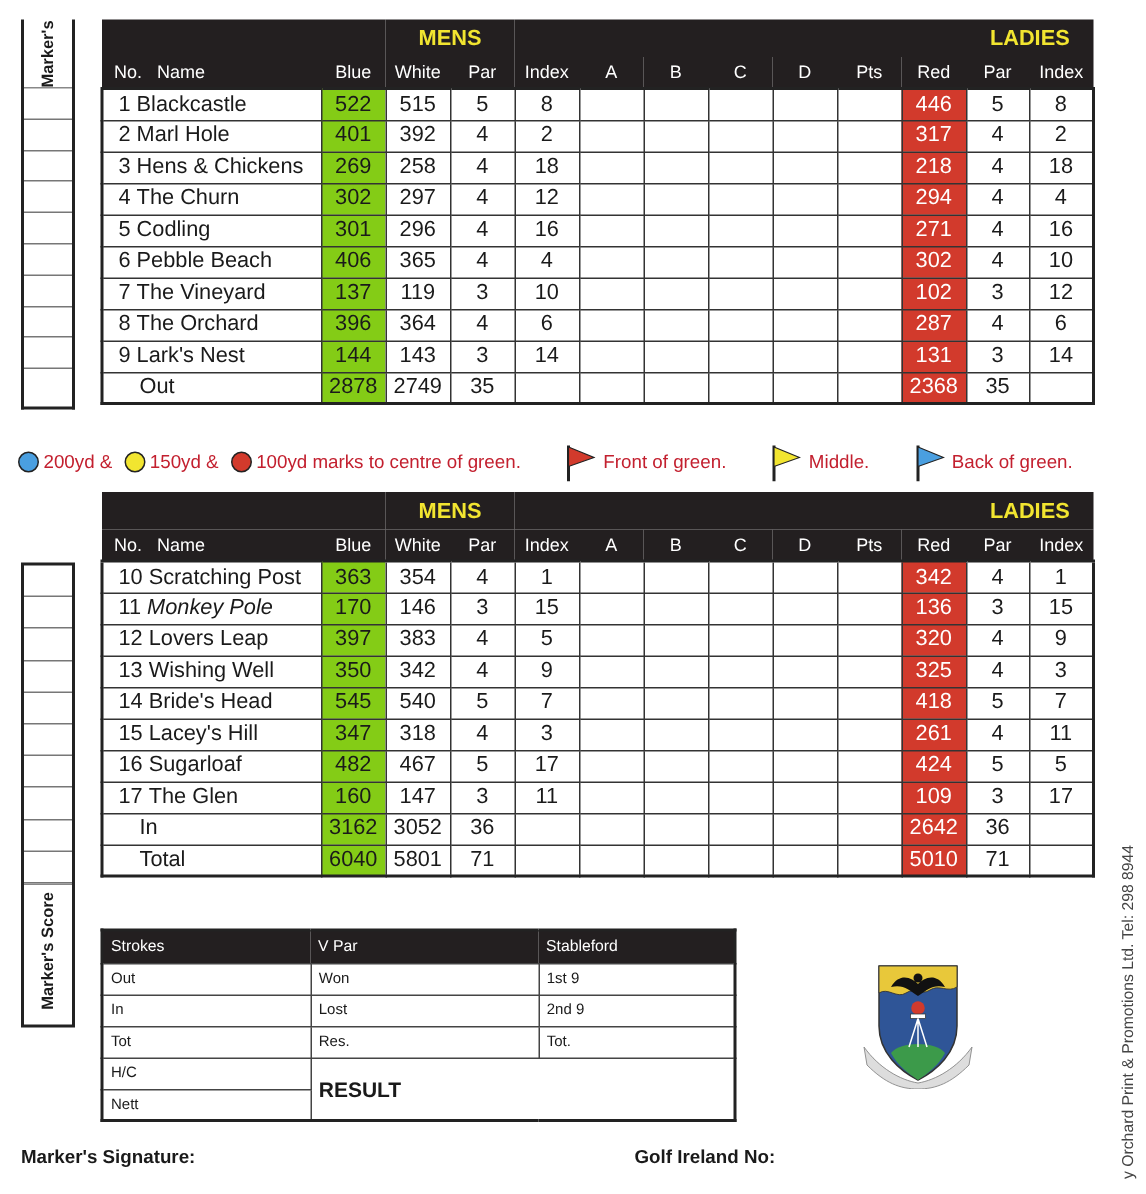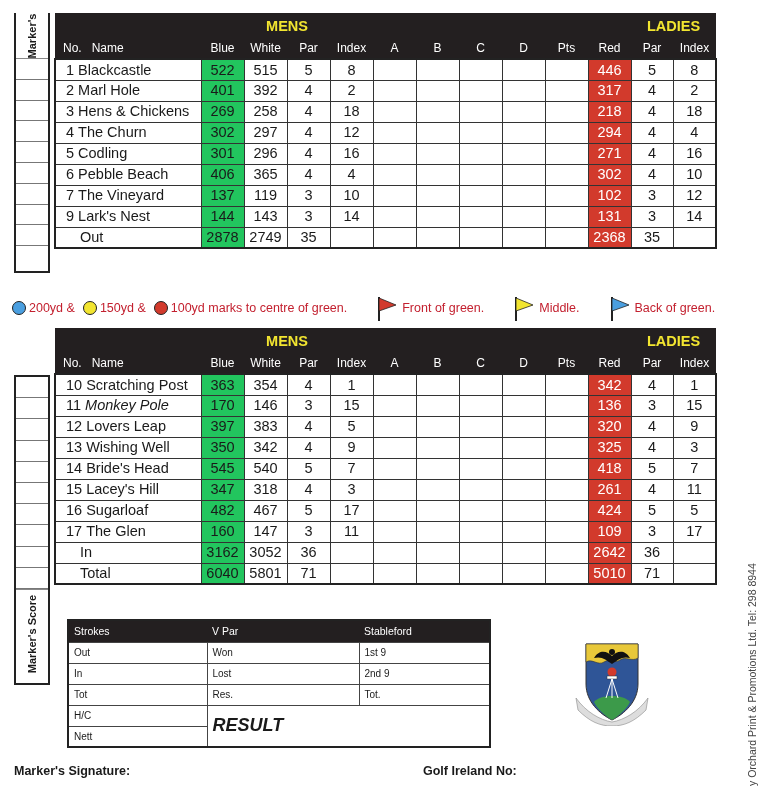--- a/index.html
+++ b/index.html
@@ -9,47 +9,47 @@
   
   .marker-col { position: absolute; left: 14px; width: 36px; border: 2px solid #222; border-top: none; background: #fff; }
   .marker-col.top { top: 13px; height: 260px; border-top: none; }
   .marker-col.bottom { top: 375px; height: 310px; border-top: 2px solid #222; }
   .marker-label { display: flex; align-items: center; justify-content: center; border-bottom: 1px solid #888; }
   .marker-label span { transform: rotate(-90deg); white-space: nowrap; font-weight: bold; font-size: 11px; }
   .marker-cell { border-bottom: 1px solid #777; }
   .marker-cell:last-child { border-bottom: none; }
 
   
-  .score-table { position: absolute; left: 54px; width: 663px; border-collapse: collapse; table-layout: fixed; }
+  .score-table { position: absolute; left: 67px; width: 663px; border-collapse: collapse; table-layout: fixed; }
   .score-table.front { top: 13px; }
   .score-table.back { top: 328px; }
   .score-table th { background: #231f20; color: #fff; font-weight: normal; font-size: 12px; height: 21px; text-align: center; padding: 0; }
   .score-table tr.title-row th { height: 25px; font-size: 14.5px; font-weight: bold; color: #f2e530; }
   .score-table th.left { text-align: left; padding-left: 8px; }
   .score-table td { height: 21px; border: 1px solid #333; font-size: 14.5px; text-align: center; padding: 0; background: #fff; line-height: 1; }
   .score-table td.name { text-align: left; padding-left: 10px; white-space: nowrap; overflow: hidden; }
   .score-table td.name.tot { padding-left: 24px; }
-  .score-table td.blue { background: #22c55e; }
+  .score-table td.blue { background: #84cc16; }
   .score-table td.red { background: #d23a2c; color: #fff; }
   .score-table tbody { border: 2px solid #222; }
   .score-table tr.first td { border-top: 2px solid #222; }
   .score-table td.light-left { border-left-color: #bbb; }
 
   
   .legend { position: absolute; top: 296px; left: 12px; right: 0; height: 24px; display: flex; align-items: center; font-size: 12.5px; color: #c3202f; }
   .legend .dot { width: 14px; height: 14px; border-radius: 50%; border: 1.5px solid #222; display: inline-block; margin-right: 3px; }
   .legend .item { display: flex; align-items: center; margin-right: 8px; }
   .legend .flag-item { display: flex; align-items: center; margin-left: 30px; margin-right: 0; }
   .legend .flag-item svg { margin-right: 5px; }
 
   
   .summary { position: absolute; left: 67px; top: 619px; width: 424px; border-collapse: collapse; table-layout: fixed; border: 2px solid #222; }
   .summary th { background: #231f20; color: #fff; font-weight: normal; font-size: 10.5px; text-align: left; padding-left: 5px; height: 22px; }
   .summary td { border: 1px solid #444; font-size: 10px; padding-left: 5px; height: 21px; vertical-align: middle; }
-  .summary td.result { font-weight: bold; font-size: 18px; padding-left: 5px; font-style: italic; }
+  .summary td.result { font-weight: bold; font-size: 14px; padding-left: 5px; }
 
   
   .sig { position: absolute; top: 764px; font-weight: bold; font-size: 12.5px; }
   .sig.marker { left: 14px; }
   .sig.golf { left: 423px; }
 
   .crest { position: absolute; left: 572px; top: 640px; width: 80px; height: 86px; }
 
   .printer { position: absolute; left: 746px; top: 786px; transform-origin: 0 0; transform: rotate(-90deg); white-space: nowrap; font-size: 10.5px; color: #444; }
 </style>
@@ -224,20 +224,35 @@
         <td>3</td>
         <td>10</td>
         <td></td>
         <td></td>
         <td></td>
         <td></td>
         <td></td>
         <td class="red">102</td>
         <td>3</td>
         <td class="light-left">12</td>
+      </tr>
+      <tr>
+        <td class="name"><span>8</span><span style="margin-left: 4px;">The Orchard</span></td>
+        <td class="blue">396</td>
+        <td>364</td>
+        <td>4</td>
+        <td>6</td>
+        <td></td>
+        <td></td>
+        <td></td>
+        <td></td>
+        <td></td>
+        <td class="red">287</td>
+        <td>4</td>
+        <td class="light-left">6</td>
       </tr>
       <tr>
         <td class="name"><span>9</span><span style="margin-left: 4px;">Lark's Nest</span></td>
         <td class="blue">144</td>
         <td>143</td>
         <td>3</td>
         <td>14</td>
         <td></td>
         <td></td>
         <td></td>

